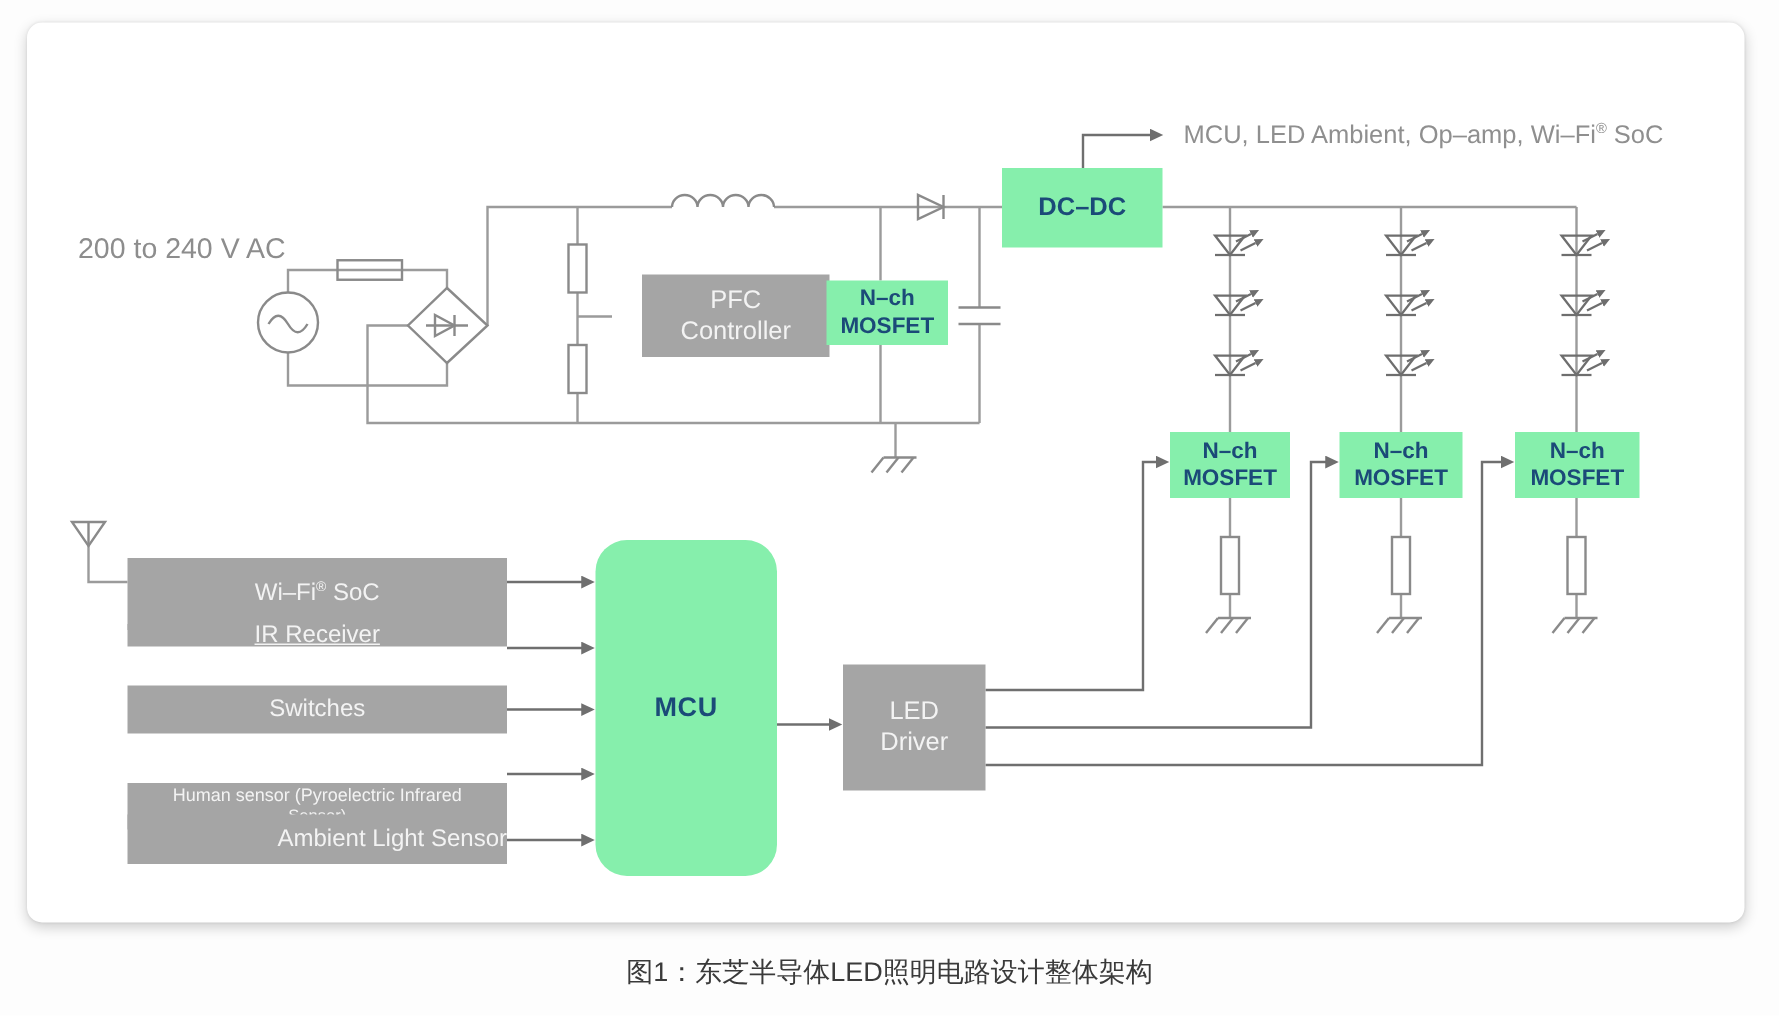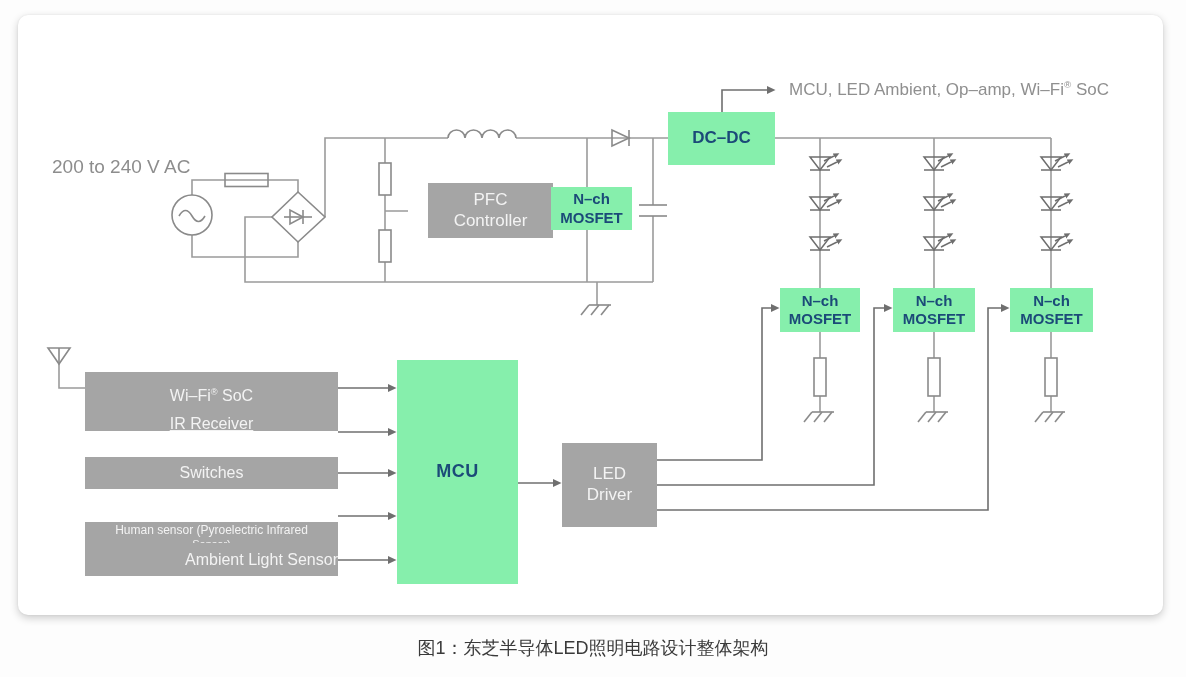--- a/index.html
+++ b/index.html
@@ -10,21 +10,21 @@
   svg.wiring{position:absolute;left:0;top:0;pointer-events:none;}
   .blk{position:absolute;display:flex;flex-direction:column;align-items:center;justify-content:center;
        text-align:center;line-height:1.22;box-sizing:border-box;}
   .blue{background:#86efac;color:#1b4a78;font-weight:700;text-align:right;}
   .gray{background:#a5a5a5;color:#f3f3f3;font-weight:400;}
   .lbl{position:absolute;color:#8d8d8d;white-space:nowrap;}
   sup{font-size:58%;line-height:0;}
   #dcdc{left:668px;top:112px;width:107px;height:53px;font-size:17px;}
   #pfc{left:408px;top:183px;width:125px;height:55px;font-size:17px;margin-left:20px;}
   #nch-main{left:551px;top:187px;width:81px;height:43px;font-size:15px;font-weight:700;}
-  #mcu{left:397px;top:360px;width:121px;height:224px;font-size:18px;letter-spacing:.5px;}
+  #mcu{left:397px;top:360px;width:121px;height:224px;font-size:18px;letter-spacing:.5px;border-radius:21px;}
   #leddriver{left:562px;top:443px;width:95px;height:84px;font-size:17px;}
   #m1{left:780px;top:288px;width:80px;height:44px;font-size:15px;}
   #m2{left:893px;top:288px;width:82px;height:44px;font-size:15px;}
   #m3{left:1010px;top:288px;width:83px;height:44px;font-size:15px;}
   .sensor{left:85px;width:253px;font-size:16px;}
   #s-wifi{top:372px;height:48px;}
   #s-ir{top:416px;height:15px;text-decoration:underline;}
   #s-sw{top:457px;height:32px;}
   #s-hu{top:522px;height:31px;font-size:12px;line-height:1.15;}
   #s-hu .l2{font-size:11px;}

